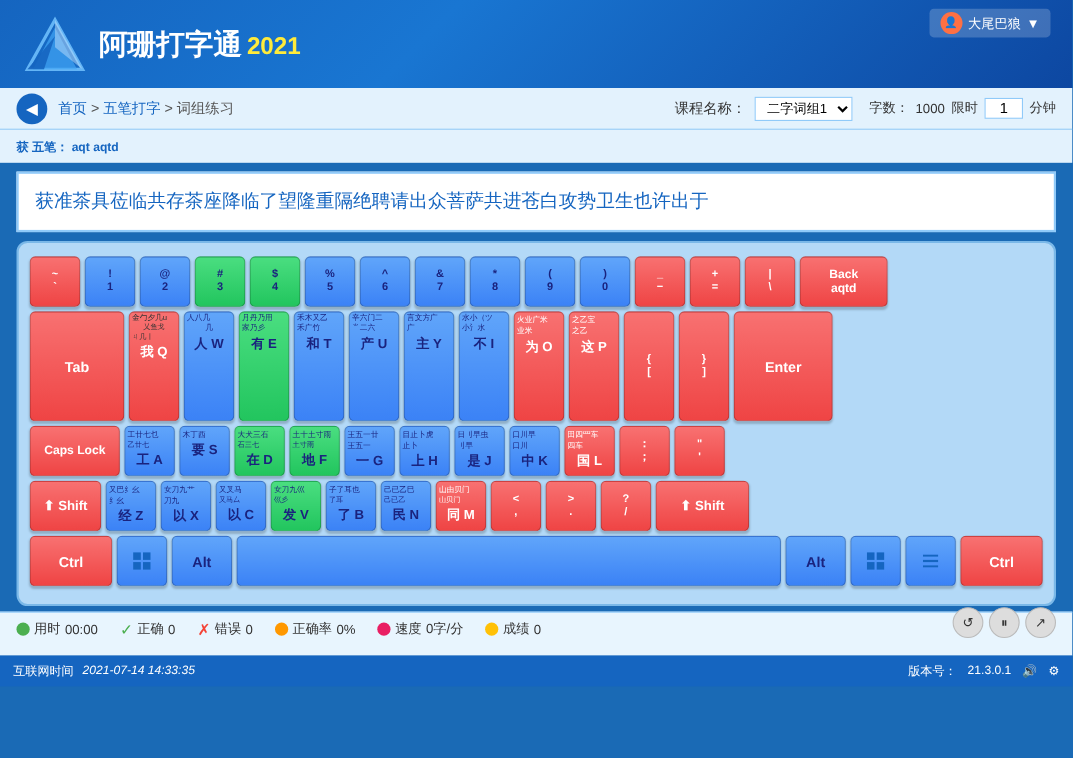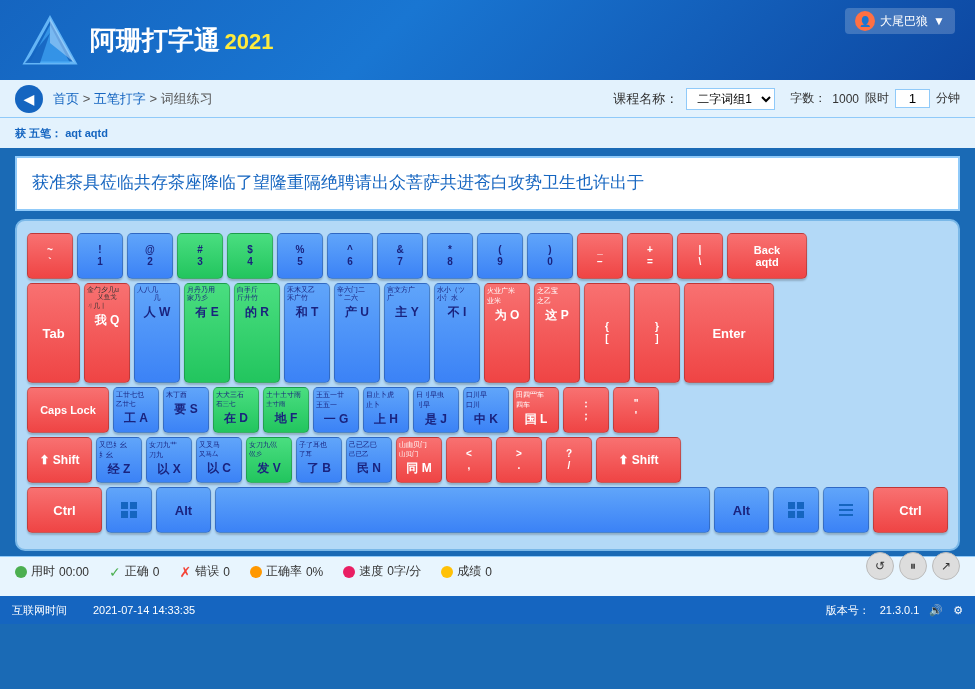--- a/index.html
+++ b/index.html
@@ -34,21 +34,21 @@
     
     .key { border-radius: 5px; display: flex; flex-direction: column; align-items: center; justify-content: center; cursor: pointer; font-size: 9px; border: 1px solid rgba(0,0,0,0.2); box-shadow: 0 2px 2px rgba(0,0,0,0.2); position: relative; min-height: 46px; }
 
     
     .key-red { background: linear-gradient(180deg, #f87171 0%, #ef4444 100%); color: white; }
     .key-blue { background: linear-gradient(180deg, #60a5fa 0%, #3b82f6 100%); color: #1a237e; }
     .key-green { background: linear-gradient(180deg, #4ade80 0%, #22c55e 100%); color: #1a237e; }
 
     
     .key-w1 { width: 46px; flex-shrink: 0; }
-    .key-w-tab { width: 53px; flex-shrink: 0; text-align: center; }
+    .key-w-tab { width: 86px; flex-shrink: 0; text-align: center; }
     .key-w-caps { width: 82px; flex-shrink: 0; }
     .key-w-lshift { width: 65px; flex-shrink: 0; }
     .key-w-rshift { width: 85px; flex-shrink: 0; }
     .key-w-ctrl { width: 75px; flex-shrink: 0; }
     .key-w-alt { width: 55px; flex-shrink: 0; }
     .key-w-space { flex: 1; }
     .key-w-backspace { width: 80px; flex-shrink: 0; }
     .key-w-win { width: 46px; flex-shrink: 0; }
     .key-w-menu { width: 46px; flex-shrink: 0; }
 
@@ -308,29 +308,20 @@
     <div class="key key-green key-w1">
       <div class="wubi-key">
         <div class="wubi-top">
             <span style="font-size:7px;">月丹乃用</span>
           </div>
         <div style="font-size:7px;">家乃彡</div>
         <div class="wubi-bottom">有 E</div>
       </div>
     </div>
 
-    <div class="key key-green key-w1">
-      <div class="wubi-key">
-        <div class="wubi-top">
-            <span style="font-size:7px;">白手斤</span>
-          </div>
-        <div style="font-size:7px;">斤廾竹</div>
-        <div class="wubi-bottom">的 R</div>
-      </div>
-    </div>
 
     <div class="key key-blue key-w1">
       <div class="wubi-key">
         <div class="wubi-top">
             <span style="font-size:7px;">禾木又乙</span>
           </div>
         <div style="font-size:7px;">禾广竹</div>
         <div class="wubi-bottom">和 T</div>
       </div>
     </div>
@@ -700,20 +691,20 @@
   </div>
   <div class="status-btns">
     <div class="status-btn" title="重置">↺</div>
     <div class="status-btn" title="暂停">⏸</div>
     <div class="status-btn" title="提交">↗</div>
   </div>
 </div>
 
 <div class="bottombar">
   <span>互联网时间</span>
-  <span style="margin-left:26px;">2021-07-14 14:33:35</span>
+  <span style="margin-left:8px;font-style:italic;">2021-07-14 14:33:35</span>
   <div class="bottom-right">
     <span>版本号：</span>
     <span>21.3.0.1</span>
     <span style="cursor:pointer;">🔊</span>
     <span style="cursor:pointer;">⚙</span>
   </div>
 </div>
 
 </body></html>

